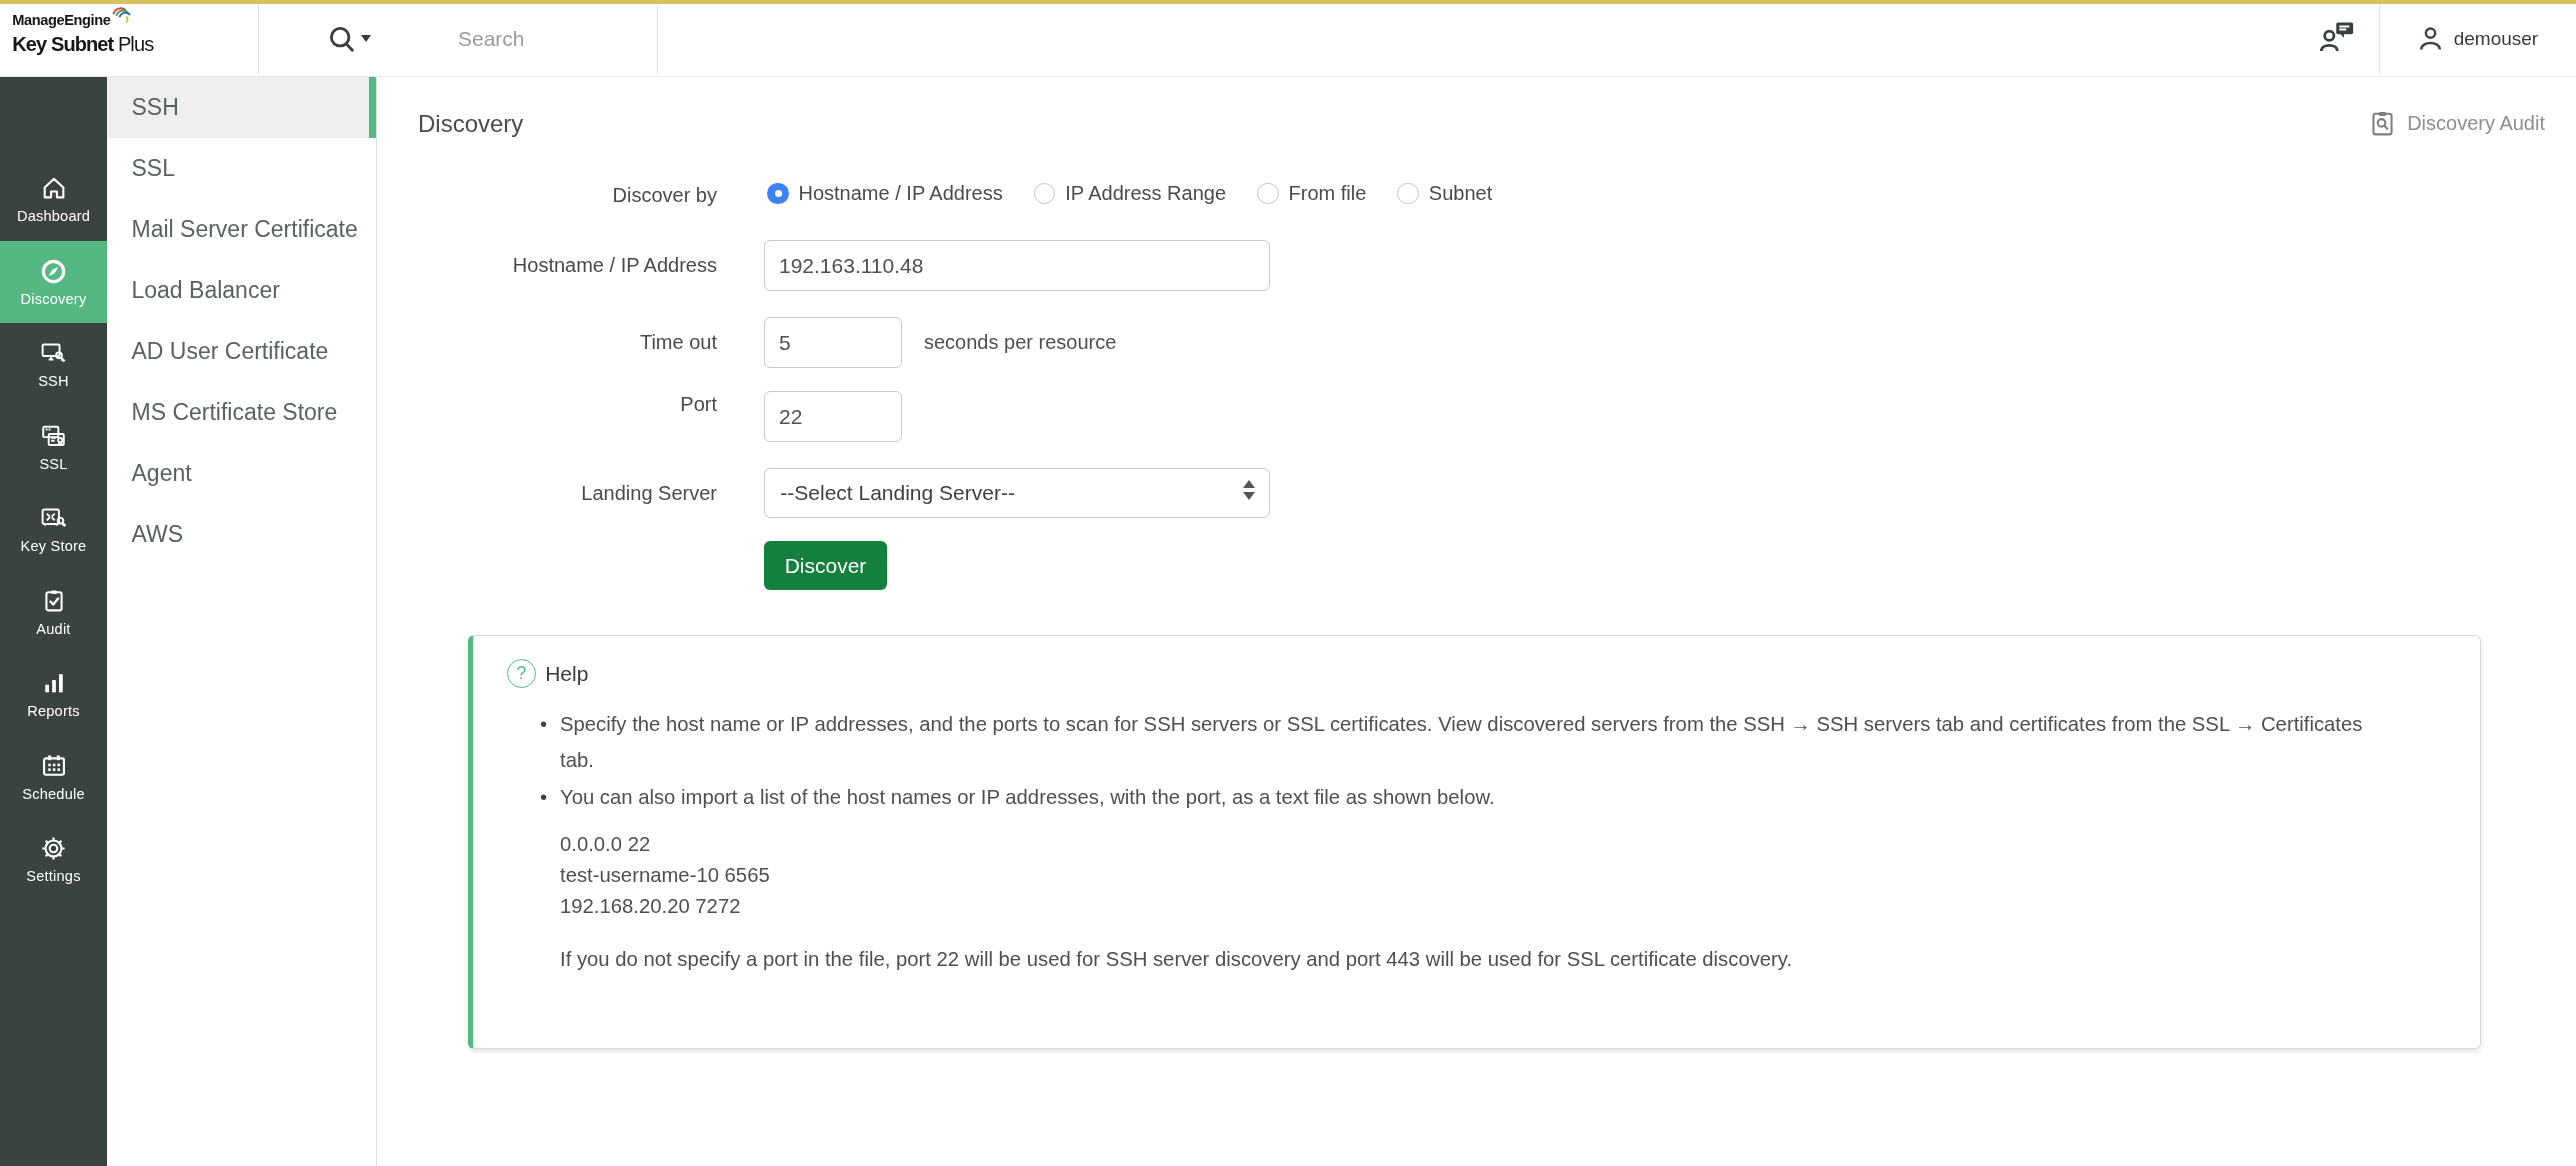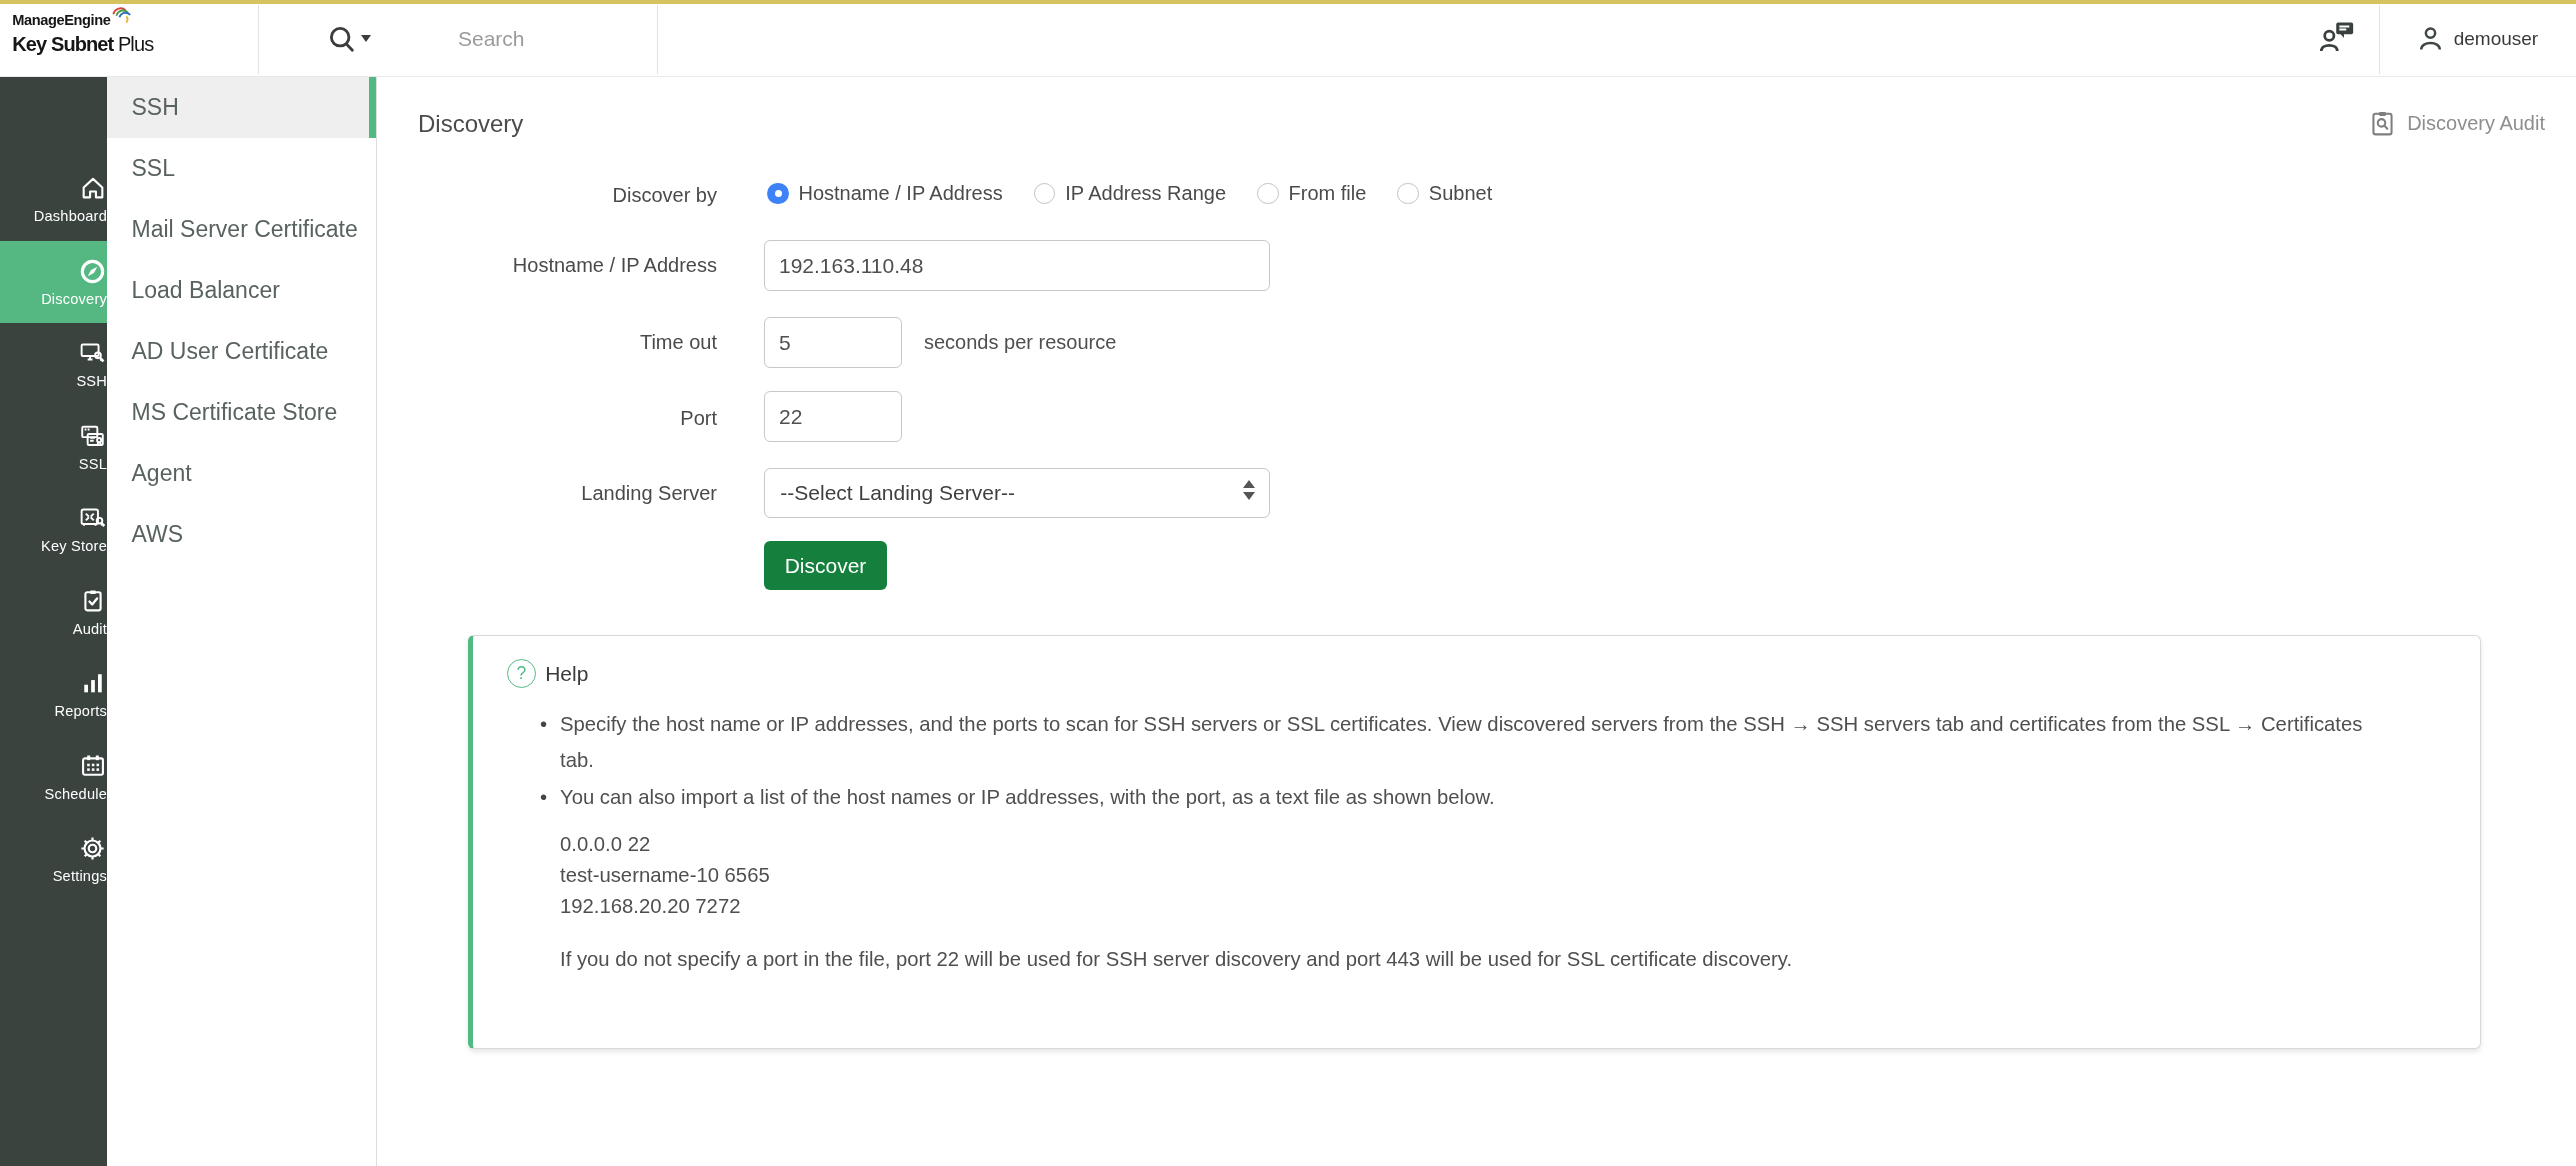--- a/index.html
+++ b/index.html
@@ -24,21 +24,21 @@
   .search-input { position:absolute; left:458px; top:21.5px; width:207px; height:34px; border:none; outline:none;
                   font-size:21px; color:#555; font-family:inherit; background:transparent; }
   .search-input::placeholder { color:#9b9b9b; }
   .hdr-right-icon { position:absolute; top:18.4px; }
   .user-box { position:absolute; left:2415px; top:0; height:77px; display:flex; align-items:center; gap:7.7px; }
   .user-name { font-size:19px; color:#3a3a3a; }
 
   
   #sidebar { position:absolute; left:0; top:77px; width:107px; height:1090px; background:#3b433f; }
   .side-item { position:absolute; left:0; width:107px; height:82px; display:flex; flex-direction:column;
-               align-items:flex-end; justify-content:center; color:#fff; cursor:pointer; }
+               align-items:center; justify-content:center; color:#fff; cursor:pointer; }
   .side-item .lbl { font-size:14.6px; margin-top:5.4px; letter-spacing:0.2px; }
   .side-item.active { background:#55b882; }
 
   
   #submenu { position:absolute; left:107px; top:77px; width:270px; height:1090px; background:#ffffff;
              border-right:1.5px solid #dedede; }
   .menu-item { position:relative; height:61px; display:flex; align-items:center; padding-left:24.5px;
                font-size:23px; color:#59635e; cursor:pointer; }
   .menu-item.active { background:#f0efef; }
   .menu-item.active::after { content:""; position:absolute; right:0; top:0; width:7px; height:61px; background:#53b983; }
@@ -57,21 +57,21 @@
 
   .txt-input { border:1.5px solid #c8c8c8; border-radius:6.1px; font-size:21px; color:#4f4f4f;
                padding-left:14px; font-family:inherit; outline:none; }
   #host-input  { position:absolute; left:764px; top:240px; width:506px; height:51px; }
   #timeout-input { position:absolute; left:764px; top:317px; width:138px; height:51px; }
   #port-input  { position:absolute; left:764px; top:391px; width:138px; height:51px; }
   #timeout-suffix { position:absolute; left:924px; top:317px; height:51px; display:flex; align-items:center;
                     font-size:20px; color:#4f4f4f; }
   .lbl-host    { top:240px; height:51px; line-height:51px; }
   .lbl-timeout { top:317px; height:51px; line-height:51px; }
-  .lbl-port    { top:393px; height:51px; line-height:51px; }
+  .lbl-port    { top:379px; height:51px; line-height:51px; }
   .lbl-landing { top:468px; height:50px; line-height:50px; }
   .lbl-radio   { top:182px; height:26px; line-height:26px; }
 
   #landing-select { position:absolute; left:764px; top:468px; width:506px; height:50px; border:1.5px solid #c8c8c8;
                     border-radius:6.1px; display:flex; align-items:center; padding-left:15.3px; font-size:21px;
                     color:#3f3f3f; cursor:pointer; background:#fff; }
   .spinner { position:absolute; right:14px; top:10.7px; display:flex; flex-direction:column; gap:4.6px; }
   .spin-up { width:0; height:0; border-left:6.1px solid transparent; border-right:6.1px solid transparent; border-bottom:8.4px solid #555; }
   .spin-dn { width:0; height:0; border-left:6.1px solid transparent; border-right:6.1px solid transparent; border-top:8.4px solid #555; }
 

